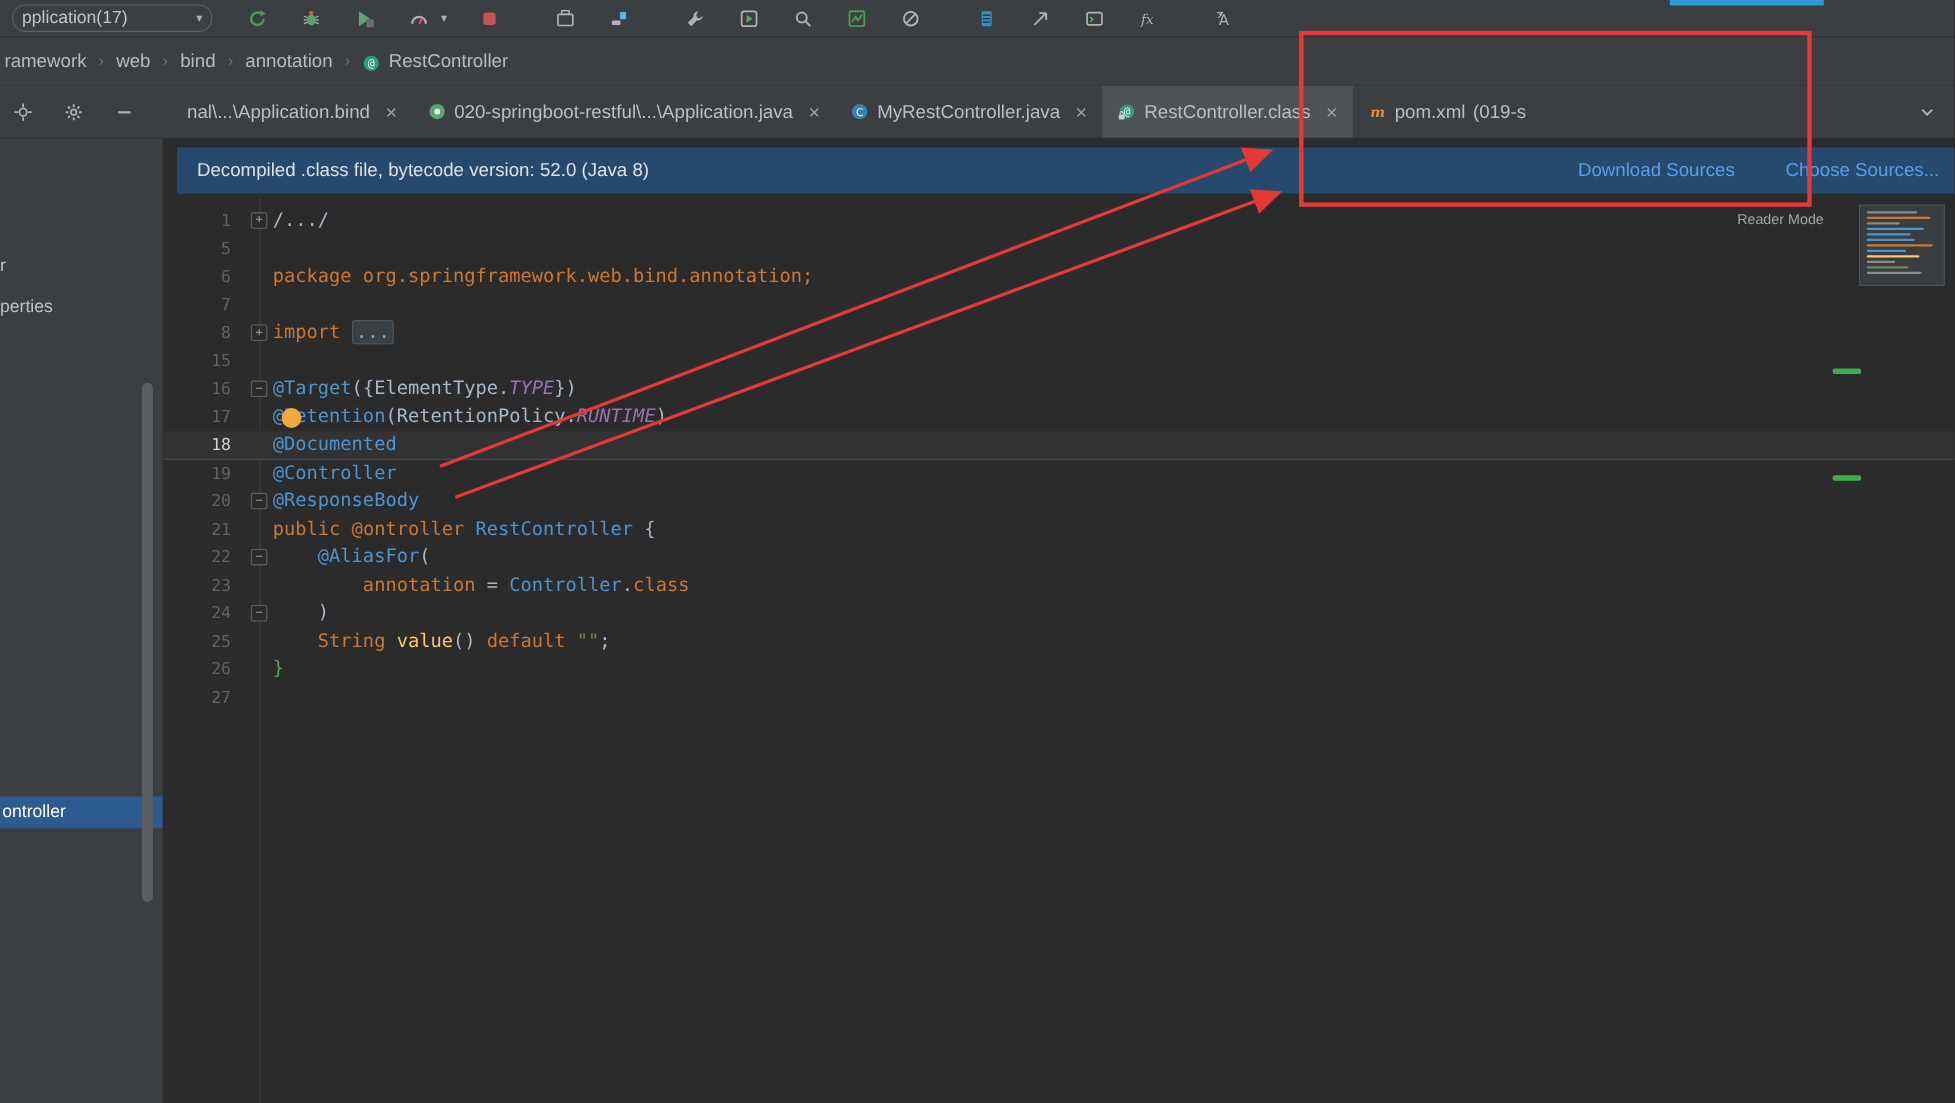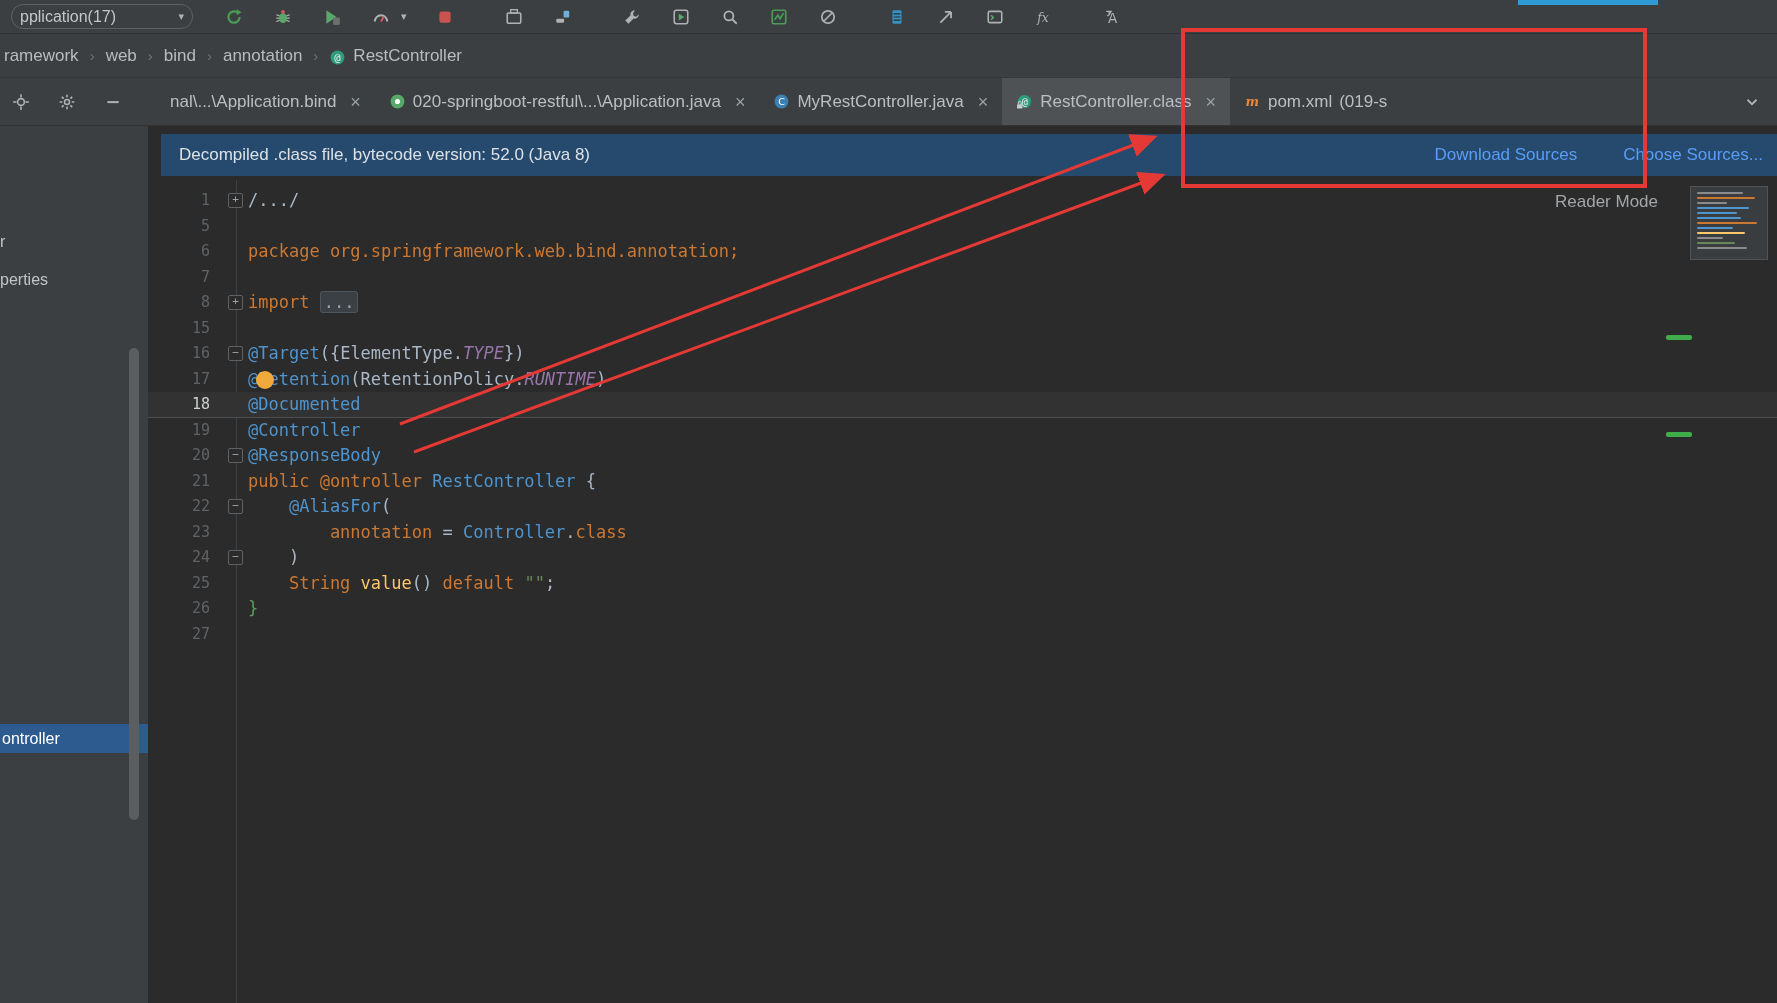--- a/index.html
+++ b/index.html
@@ -42,21 +42,21 @@
                   background:#2d5b8f;color:#ffffff;font-size:16px;padding-left:2px;box-sizing:border-box;}
   #panel-scroll-thumb{position:absolute;left:129px;top:222px;width:10px;height:472px;
                       background:#5b5e60;border-radius:5px;}
   
   #editor{position:absolute;left:148px;top:126px;right:0;bottom:0;background:#2b2b2b;overflow:hidden;}
   #banner{position:absolute;left:13px;top:8px;width:1620px;height:42px;background:#254a6d;
           display:flex;align-items:center;padding:0 18px;box-sizing:border-box;
           font-size:17px;color:#dce1e6;}
   #banner-links{margin-left:auto;display:flex;gap:46px;}
   .banner-link{color:#5a9df6;cursor:pointer;}
-  #reader-mode{position:absolute;top:66px;right:119px;font-size:17px;color:#a3a6a8;cursor:pointer;}
+  #reader-mode{position:absolute;top:66px;right:119px;font-size:13px;color:#a3a6a8;cursor:pointer;}
   #minimap{position:absolute;top:60px;right:9px;width:78px;height:74px;background:#3a3d3f;
            border:1px solid #515456;box-sizing:border-box;padding:5px 6px;display:flex;
            flex-direction:column;gap:3px;}
   .mm-bar{height:2px;border-radius:1px;}
   .chg-mark{position:absolute;width:26px;height:5px;border-radius:2px;background:#3fae4a;}
   #gutter-line{position:absolute;left:88px;top:54px;bottom:0;width:1px;background:#3d4042;}
   #code{position:absolute;left:0;top:62px;right:0;}
   .row{position:relative;height:25.5px;line-height:25.5px;padding-left:100px;
        font-family:"DejaVu Sans Mono",monospace;font-size:17px;white-space:pre;color:#a9b7c6;}
   .row.caret{background:#323232;box-shadow:inset 0 -1px 0 #4c4f51;}

